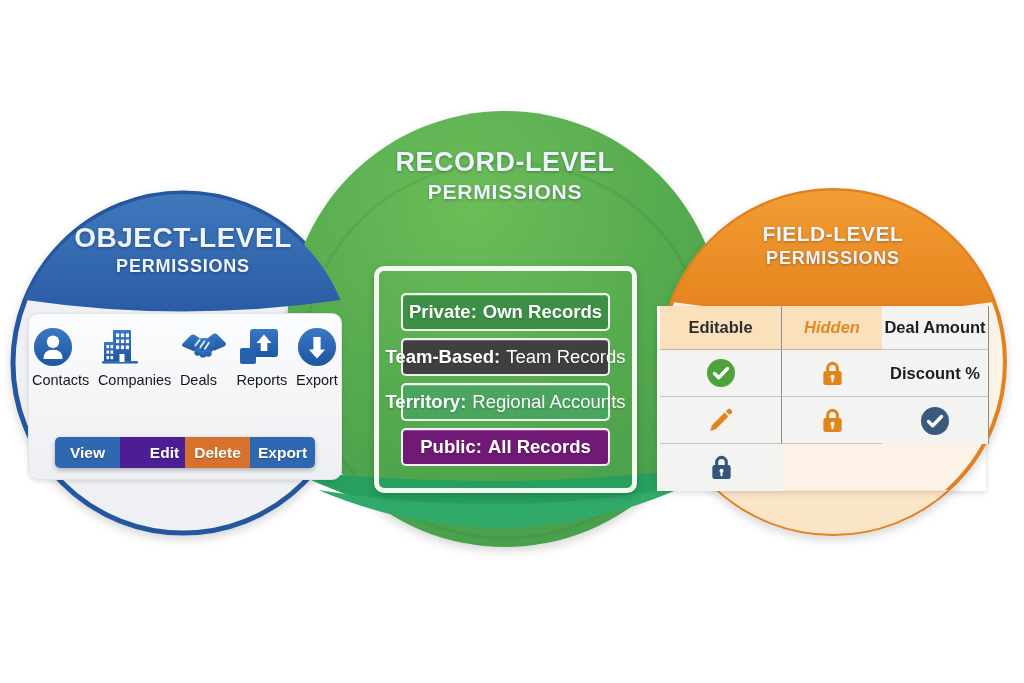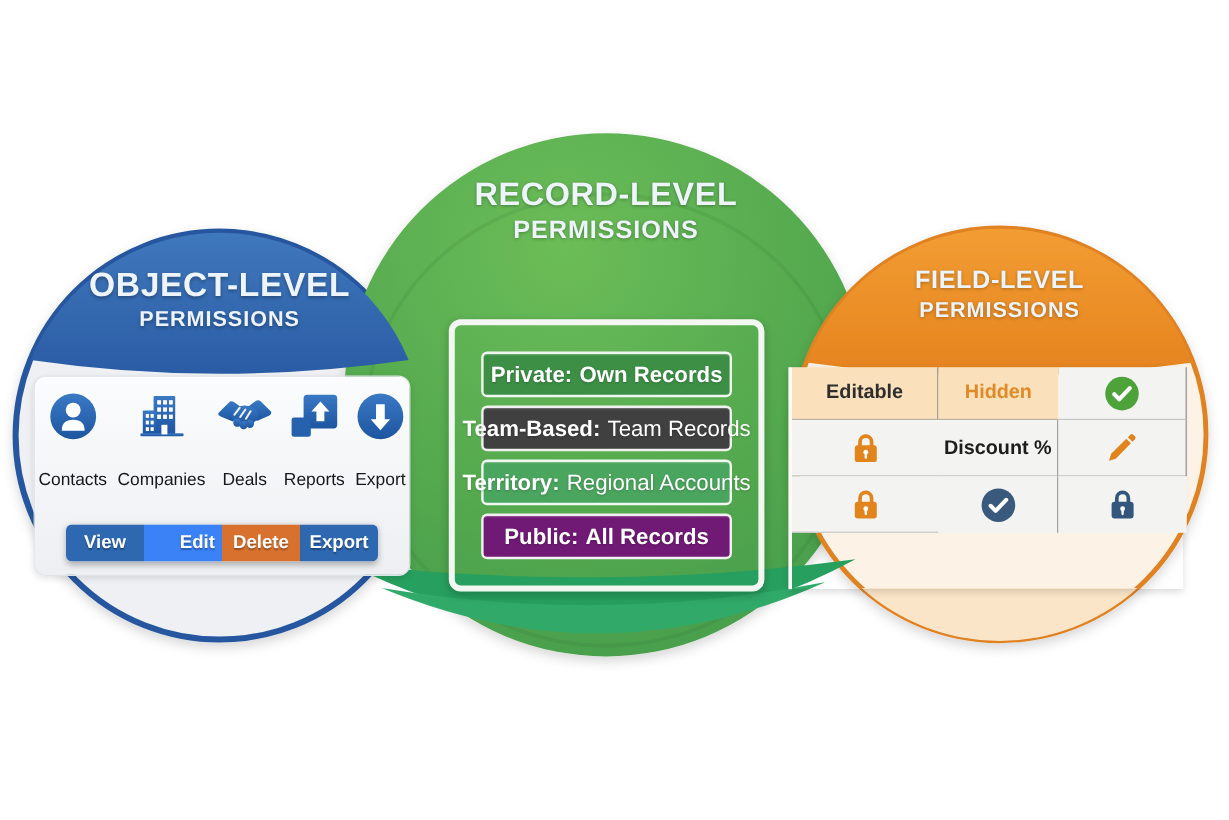--- a/index.html
+++ b/index.html
@@ -21,21 +21,21 @@
   .t-mid   .l1 { font-size:27px; } .t-mid .l2 { font-size:21px; margin-top:2px; }
   .t-right { left:683px; top:222px; width:300px; }
   .t-right .l1 { font-size:21px; } .t-right .l2 { font-size:18px; margin-top:2px; }
 
   
   .obj-card { position:absolute; left:28px; top:313px; width:314px; height:167px;
     border-radius:10px; background:linear-gradient(180deg,#fbfcfd,#edeff2);
     border:1px solid #e0e3e8; box-shadow:0 2px 5px rgba(0,0,0,.10); }
   .obj-row { position:absolute; left:32px; top:325px; width:306px;
     display:flex; justify-content:space-between; align-items:flex-start; }
-  .obj-item { display:flex; flex-direction:column; align-items:center;gap:20px; }
+  .obj-item { display:flex; flex-direction:column; align-items:flex-start; }
   .obj-item .lbl { margin-top:3px; font-size:14.5px; color:#15181c; white-space:nowrap; }
 
   .btn-row { position:absolute; left:55px; top:437px; height:31px; display:flex;
     border-radius:5px; overflow:hidden; box-shadow:0 2px 5px rgba(0,0,0,.28); }
   .act-btn { width:65px; height:31px; border:none; color:#fff; font-family:inherit;
     font-size:15.5px; font-weight:bold; text-align:center; line-height:30px;
     text-shadow:0 1px 1px rgba(0,0,0,.3); cursor:pointer; }
 
   
   .rec-box { position:absolute; left:374px; top:266px; width:263px;
@@ -193,21 +193,21 @@
       <svg width="42" height="44" viewBox="0 0 44 44">
         <circle cx="22" cy="22" r="20" fill="url(#gi)"></circle>
         <path d="M22 34 L13.5 24.5 h4.7 V11.5 h7.6 v13 h4.7 Z" fill="#fff"></path>
       </svg>
       <div class="lbl">Export</div>
     </div>
   </div>
 
   <div class="btn-row">
     <button class="act-btn" style="background-color: rgb(45, 104, 177);">View</button>
-    <button class="act-btn" style="background-color: #3b82f6; padding-left: 24px;">Edit</button>
+    <button class="act-btn" style="background-color: #4c1d95; padding-left: 24px;">Edit</button>
     <button class="act-btn" style="background-color: rgb(217, 113, 46);">Delete</button>
     <button class="act-btn" style="background-color: rgb(45, 104, 177);">Export</button>
   </div>
 
   <div class="c-title t-mid">
     <div class="l1">RECORD-LEVEL</div>
     <div class="l2">PERMISSIONS</div>
   </div>
 
   <div class="rec-box">
@@ -230,22 +230,23 @@
   </div>
 
   <div class="c-title t-right">
     <div class="l1">FIELD-LEVEL</div>
     <div class="l2">PERMISSIONS</div>
   </div>
 
   <div class="fld-table">
 
     <div class="cell th vline" style="color: rgb(46, 46, 46); text-align: center;">Editable</div>
-    <div class="cell th" style="color: rgb(223, 138, 38);">Hidden</div>
-
+    <div class="cell th" style="color: rgb(223, 138, 38); font-style: italic;">Hidden</div>
+
+    <div class="cell td vline fld">Deal Amount</div>
     <div class="cell td vline">
       <svg width="30" height="30" viewBox="0 0 30 30">
         <circle cx="15" cy="15" r="14" fill="#4ea23a"></circle>
         <path d="M8.5 15.5 l4.2 4.2 L21.5 10.5" stroke="#fff" stroke-width="3.4" fill="none" stroke-linecap="round" stroke-linejoin="round"></path>
       </svg>
     </div>
     <div class="cell td">
       <svg width="27" height="29" viewBox="0 0 28 30">
         <path d="M9 13 V9.5 a5 5 0 0 1 10 0 V13" fill="none" stroke="#e2841c" stroke-width="3.2"></path>
         <rect x="4.5" y="12.5" width="19" height="14.5" rx="2.5" fill="#e2841c"></rect>

